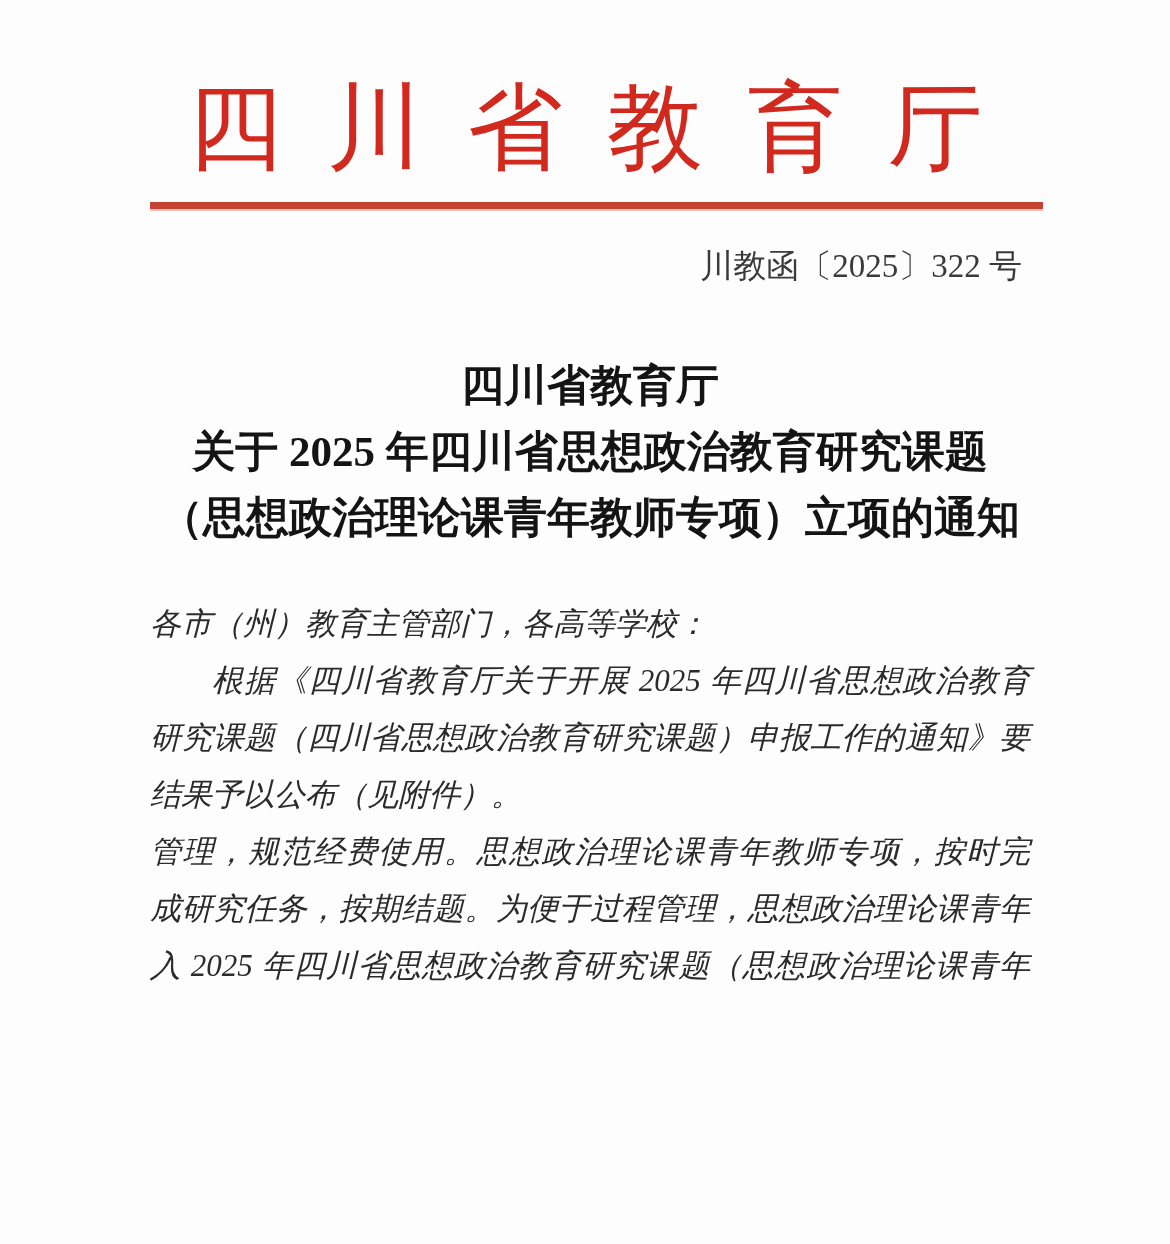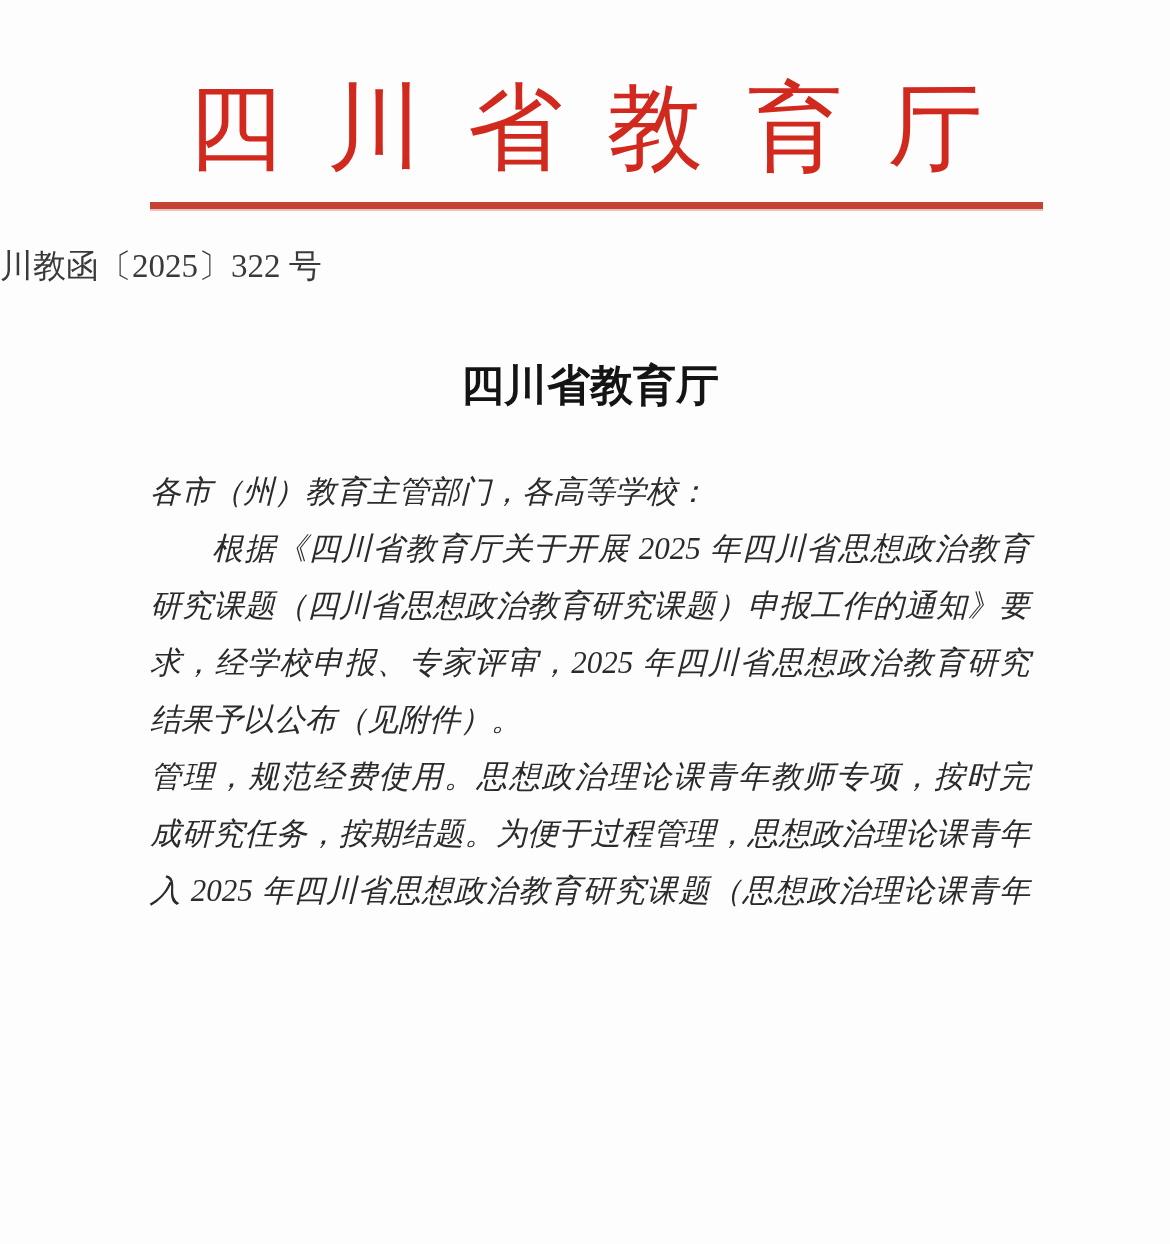--- a/index.html
+++ b/index.html
@@ -32,20 +32,21 @@
   .red-rule {
     margin: 24px 0 0 150px;
     width: 893px;
     height: 7px;
     background: var(--rule-red, #c64334);
     border-bottom: 2px solid #eac3bc;
   }
   .doc-number {
     margin-top: 32px;
     margin-right: 148px;
+    text-align: right;
     font-size: 33px;
     line-height: 46px;
     color: #3a3a3a;
   }
   .title {
     margin: 64px 140px 0 150px;
     text-align: center;
     font-weight: bold;
     font-size: 43px;
     line-height: 66px;
@@ -76,26 +77,27 @@
 <div class="page">
 
   <div class="org-header">四川省教育厅</div>
 
   <div class="red-rule"></div>
 
   <div class="doc-number">川教函〔2025〕322 号</div>
 
   <div class="title">
     <div class="title-line">四川省教育厅</div>
+    <div class="title-line">关于 2025 年四川省思想政治教育研究课题</div>
+    <div class="title-line">（思想政治理论课青年教师专项）立项的通知</div>
   </div>
 
   <div class="body-text">
     <div class="line left-last">各市（州）教育主管部门，各高等学校：</div>
     <div class="line indent">根据《四川省教育厅关于开展 2025 年四川省思想政治教育</div>
     <div class="line">研究课题（四川省思想政治教育研究课题）申报工作的通知》要</div>
-    <div class="line">求，经学校申报、专家评审，2025 年四川省思想政治教育研究</div>
     <div class="line left-last">结果予以公布（见附件）。</div>
     <div class="line">管理，规范经费使用。思想政治理论课青年教师专项，按时完</div>
     <div class="line">成研究任务，按期结题。为便于过程管理，思想政治理论课青年</div>
     <div class="line">入 2025 年四川省思想政治教育研究课题（思想政治理论课青年</div>
   </div>
 
 </div>
 
 </body></html>

